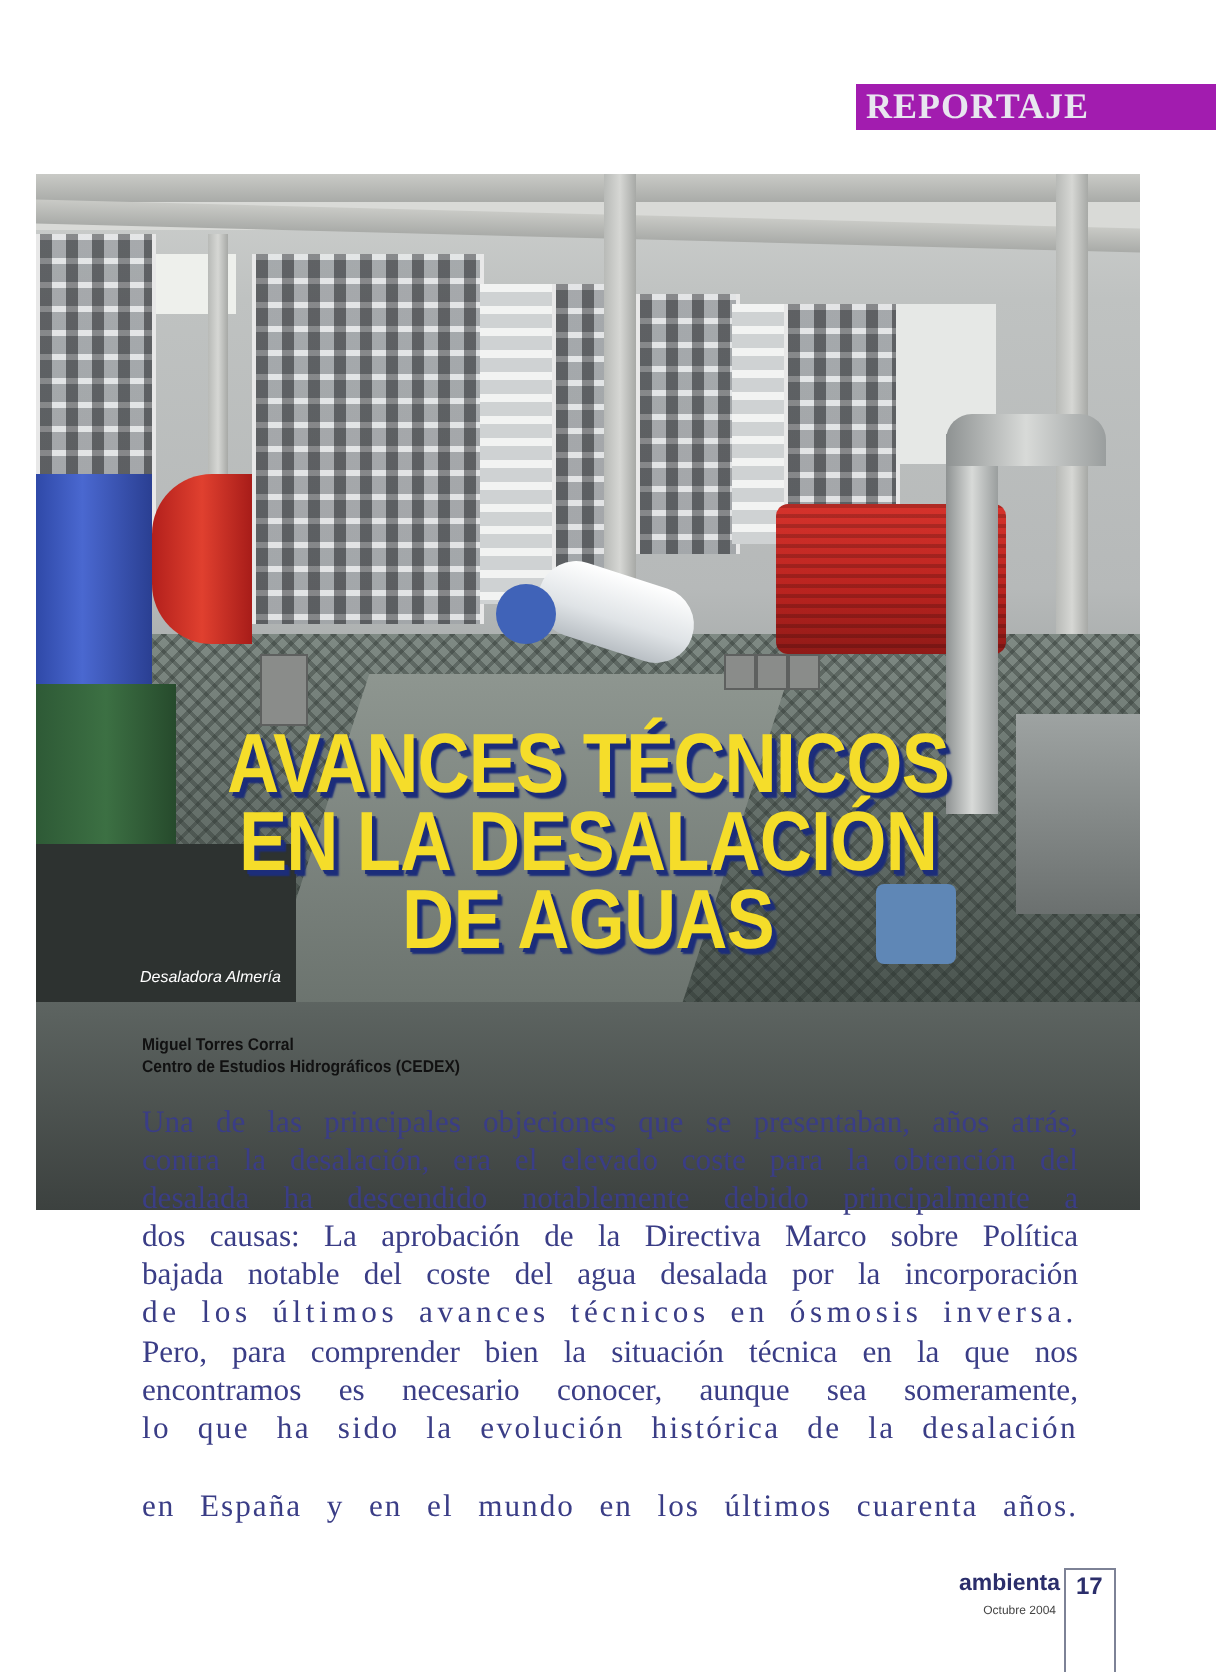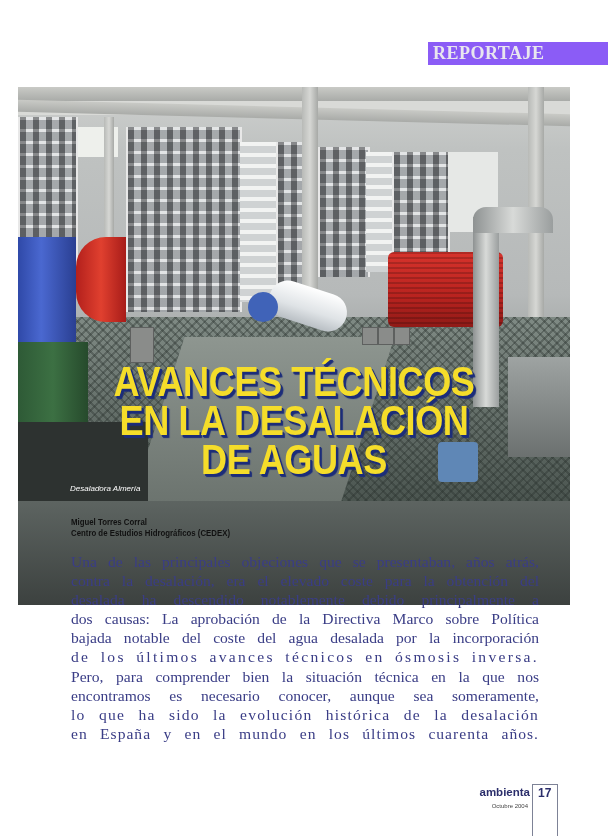--- a/index.html
+++ b/index.html
@@ -3,21 +3,21 @@
   <meta charset="utf-8">
   <style>
     html, body { margin: 0; padding: 0; }
     body {
       width: 608px; height: 836px; position: relative; overflow: hidden;
       background: #ffffff;
       font-family: "Liberation Sans", sans-serif;
     }
     .section-bar {
       position: absolute; left: 428px; top: 42px; width: 180px; height: 23px;
-      background: #8b5cf6;
+      background: #a21caf;
     }
     .section-bar span {
       position: absolute; left: 5px; top: 1px;
       font-family: "Liberation Serif", serif; font-weight: bold;
       font-size: 18px; letter-spacing: 0.5px; color: #e8e6ef;
     }
     .photo {
       position: absolute; left: 18px; top: 87px; width: 552px; height: 518px;
       overflow: hidden;
       background: linear-gradient(180deg, #cfd1cf 0%, #bfc2c1 12%, #b6b9b9 40%, #8f9593 62%, #5d6461 80%, #3c413f 100%);
@@ -155,20 +155,20 @@
 <div class="lead">
   <p>Una de las principales objeciones que se presentaban, años atrás,</p>
   <p>contra la desalación, era el elevado coste para la obtención del</p>
   <p>desalada ha descendido notablemente debido principalmente a</p>
   <p>dos causas: La aprobación de la Directiva Marco sobre Política</p>
   <p>bajada notable del coste del agua desalada por la incorporación</p>
   <p style="letter-spacing:2.3px;">de los últimos avances técnicos en ósmosis inversa.</p>
   <p>Pero, para  comprender bien la situación técnica en la que nos</p>
   <p>encontramos es necesario conocer, aunque sea someramente,</p>
   <p style="letter-spacing:1.2px;">lo que ha sido la evolución histórica de la desalación</p>
-  <p style="letter-spacing:1px;">en España y en el mundo en los últimos cuarenta años.</p>
+  <p style="letter-spacing:1px;margin-top:20px;">en España y en el mundo en los últimos cuarenta años.</p>
 </div>
 
 <div class="footer-brand">ambienta</div>
 <div class="footer-date">Octubre 2004</div>
 <div class="page-box">
   <span>17</span>
 </div>
 
 </body></html>

